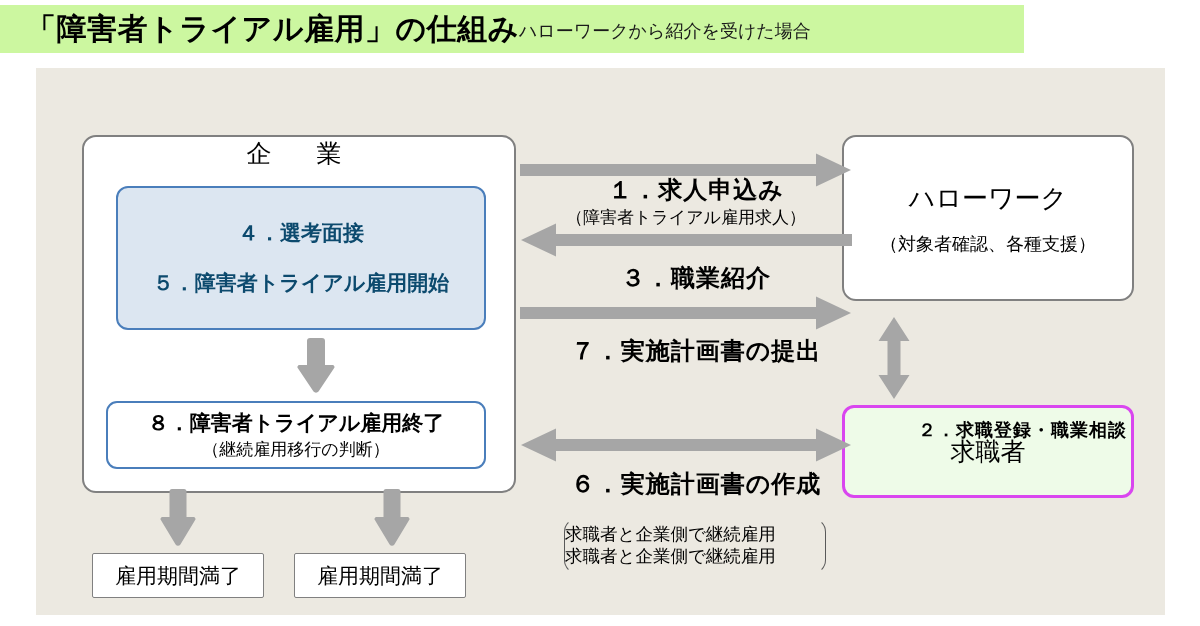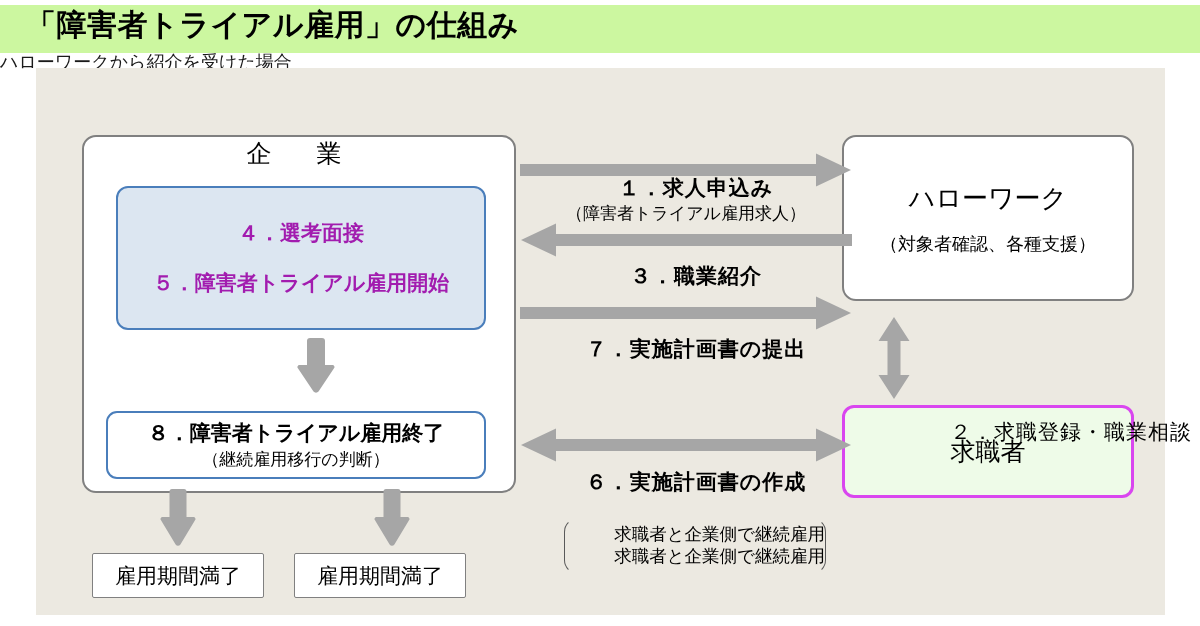--- a/index.html
+++ b/index.html
@@ -15,24 +15,24 @@
     width: 1200px;
     height: 626px;
     background: #ffffff;
     overflow: hidden;
   }
 
   
   #header-bar {
     position: absolute;
     left: 0; top: 5px;
-    width: 1200px; height: 48px;
+    width: 1024px; height: 48px;
     background: #ccf7a0;
     display: flex;
-    flex-direction: column;
+    align-items: center;
   }
   #header-title {
     margin-left: 26px;
     font-size: 30px;
     font-weight: bold;
     color: #000000;
     letter-spacing: 0.5px;
     white-space: nowrap;
   }
   #header-subtitle {
@@ -81,26 +81,26 @@
     left: 80px; top: 118px;
     width: 370px; height: 144px;
     background: #dce6f1;
     border: 2.5px solid #4a7ebb;
     border-radius: 12px;
     gap: 22px;
   }
   .step-line {
     font-size: 21px;
     font-weight: bold;
-    color: #a21caf;
+    color: #0c4a6e;
     white-space: nowrap;
   }
 
   #step8-box {
-    left: 70px; top: 343px;
+    left: 70px; top: 333px;
     width: 380px; height: 68px;
     background: #ffffff;
     border: 2px solid #4a7ebb;
     border-radius: 11px;
     gap: 1px;
   }
   #step8-title {
     font-size: 21px;
     font-weight: bold;
     white-space: nowrap;
@@ -152,53 +152,53 @@
   .varrow svg { display: block; }
 
   
   .arrow-label {
     position: absolute;
     text-align: center;
     color: #000;
     white-space: nowrap;
   }
   .label-main {
-    font-size: 21px;
+    font-size: 24px;
     font-weight: bold;
     letter-spacing: 1px;
     padding-left: 20px;
   }
   .label-sub {
     font-size: 17px;
     font-weight: normal;
     letter-spacing: 0;
   }
 
   #label1 { left: 480px; top: 106px; width: 340px; }
   #label3 { left: 480px; top: 194px; width: 340px; }
   #label7 { left: 480px; top: 267px; width: 340px; }
   #label6 { left: 480px; top: 400px; width: 340px; }
   #label2 {
-    left: 914px; top: 350px;
-    font-size: 21px; font-weight: normal; letter-spacing: 1px;
+    left: 882px; top: 350px;
+    font-size: 18px; font-weight: bold; letter-spacing: 1px;
   }
 
   
   #note-box {
     position: absolute;
     left: 528px; top: 450px;
     width: 262px; height: 56px;
     box-sizing: border-box;
     border: 1.6px solid #595959;
     border-top-color: transparent;
     border-bottom-color: transparent;
     border-radius: 14px;
     display: flex;
     flex-direction: column;
-    align-items: flex-end;
+    align-items: flex-start;
     justify-content: center;
     font-size: 17.5px;
     line-height: 1.25;
     color: #000;
     white-space: nowrap;
   }
 </style>
 </head>
 <body>
 

